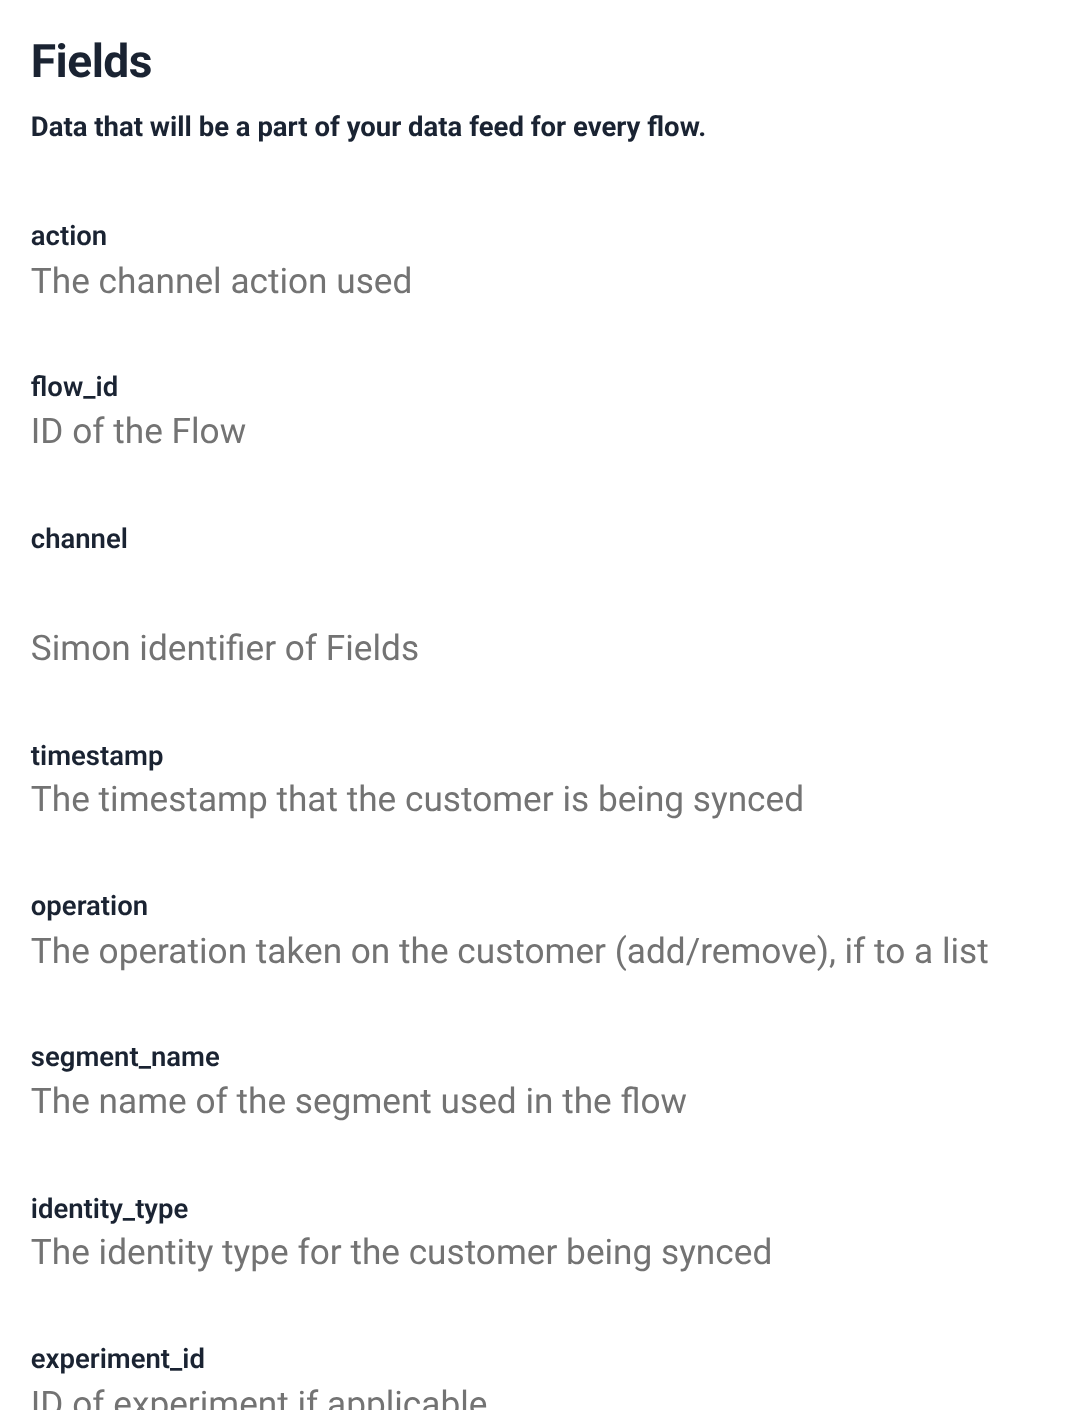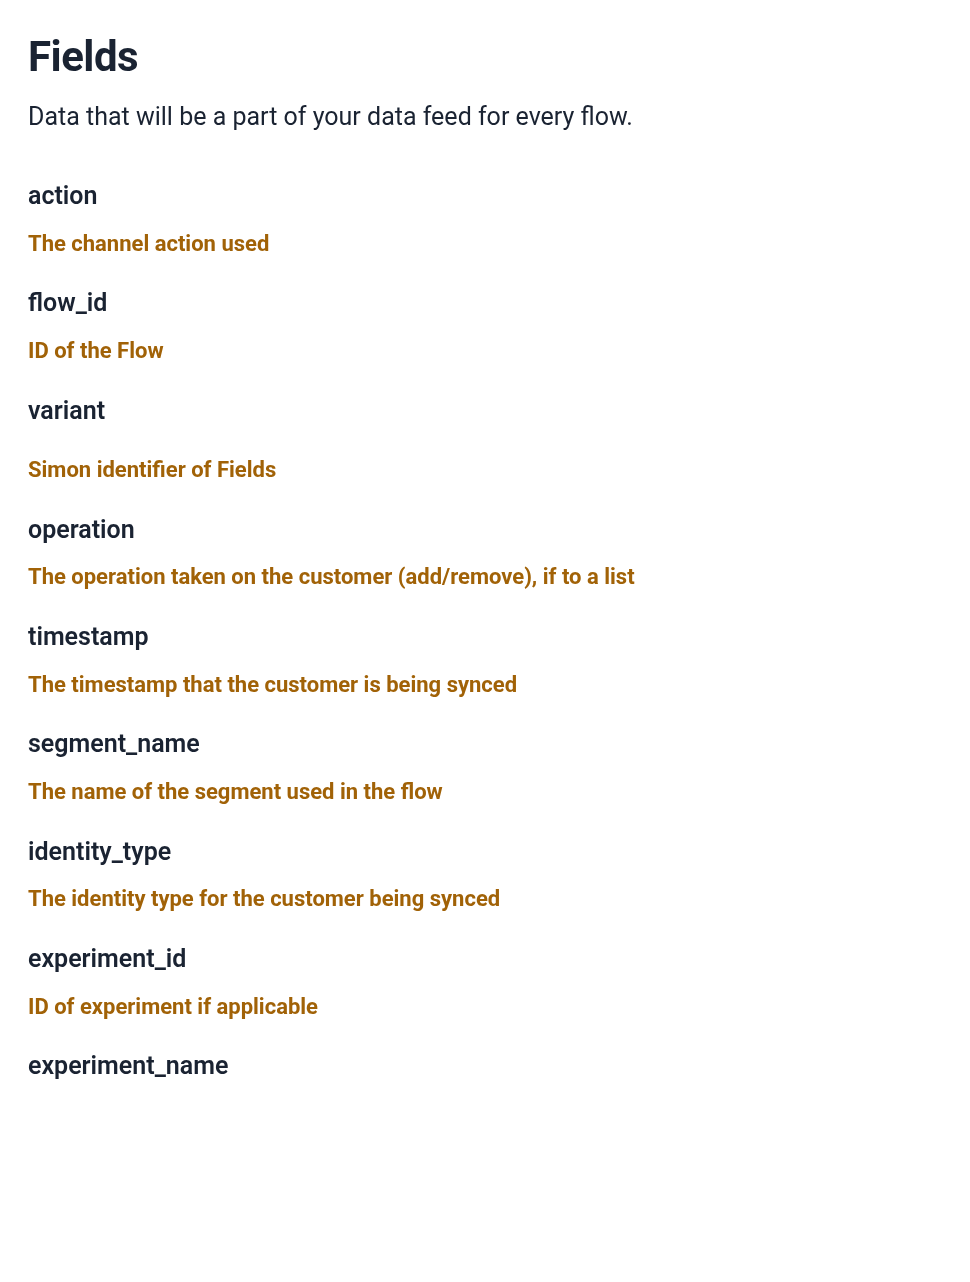--- a/index.html
+++ b/index.html
@@ -16,76 +16,77 @@
     }
     .page-title {
       font-size: 42px;
       font-weight: 700;
       color: #1a2332;
       margin-bottom: 18px;
       letter-spacing: -0.5px;
     }
     .page-subtitle {
       font-size: 25px;
-      font-weight: 400;
+      font-weight: 700;
       color: #1a2332;
-      margin-bottom: 46px;
+      margin-bottom: 34px;
       line-height: 1.4;
     }
     .fields-list {
       display: flex;
       flex-direction: column;
       gap: 28px;
     }
     .field-item {
       display: flex;
       flex-direction: column;
-      gap: 16px;
+      gap: 0;
+      margin-top: 32px;
     }
     .field-name {
       font-size: 25px;
       font-weight: 600;
       color: #1a2332;
       line-height: 1.3;
     }
     .field-description {
-      font-size: 22px;
-      font-weight: 700;
-      color: #a16207;
+      font-size: 32px;
+      font-weight: 400;
+      color: #737373;
       line-height: 1.4;
     }
   </style>
 </head>
 <body>
 
 <h1 class="page-title">Fields</h1>
 <p class="page-subtitle">Data that will be a part of your data feed for every flow.</p>
 
 <div class="fields-list">
   <div class="field-item">
     <div class="field-name">action</div>
     <div class="field-description">The channel action used</div>
   </div>
   <div class="field-item">
     <div class="field-name">flow_id</div>
     <div class="field-description">ID of the Flow</div>
   </div>
   <div class="field-item">
-    <div class="field-name">variant</div>
+    <div class="field-name">channel</div>
   </div>
   <div class="field-item">
     <div class="field-description">Simon identifier of Fields</div>
   </div>
   <div class="field-item">
+    <div class="field-name">timestamp</div>
+    <div class="field-description">The timestamp that the customer is being synced</div>
+  </div>
+  <div class="field-item">
     <div class="field-name">operation</div>
     <div class="field-description">The operation taken on the customer (add/remove), if to a list</div>
-  </div>
-  <div class="field-item">
-    <div class="field-name">timestamp</div>
-    <div class="field-description">The timestamp that the customer is being synced</div>
   </div>
   <div class="field-item">
     <div class="field-name">segment_name</div>
     <div class="field-description">The name of the segment used in the flow</div>
   </div>
   <div class="field-item">
     <div class="field-name">identity_type</div>
     <div class="field-description">The identity type for the customer being synced</div>
   </div>
   <div class="field-item">

